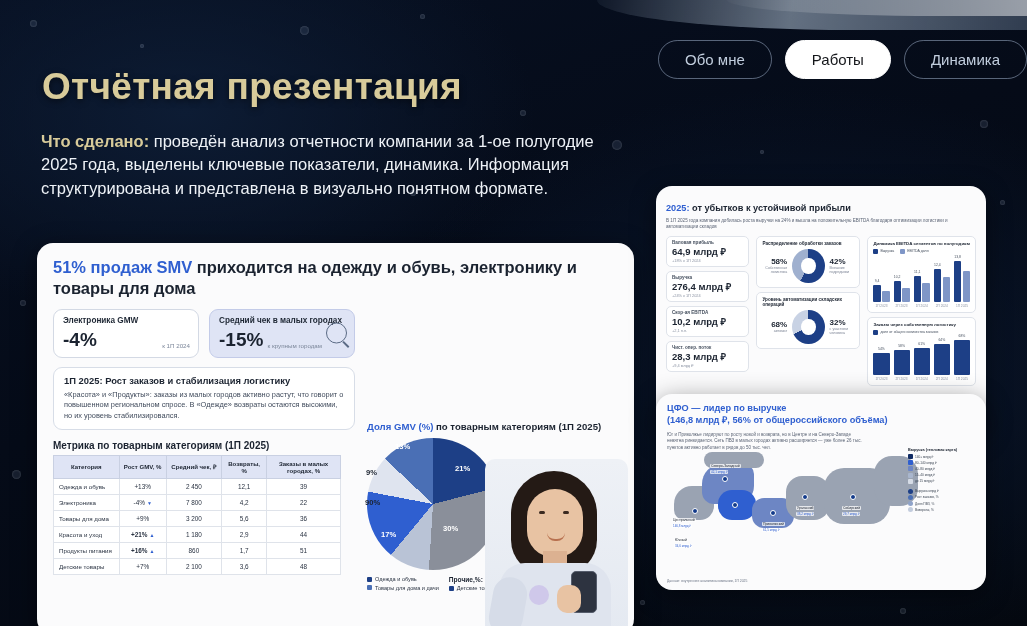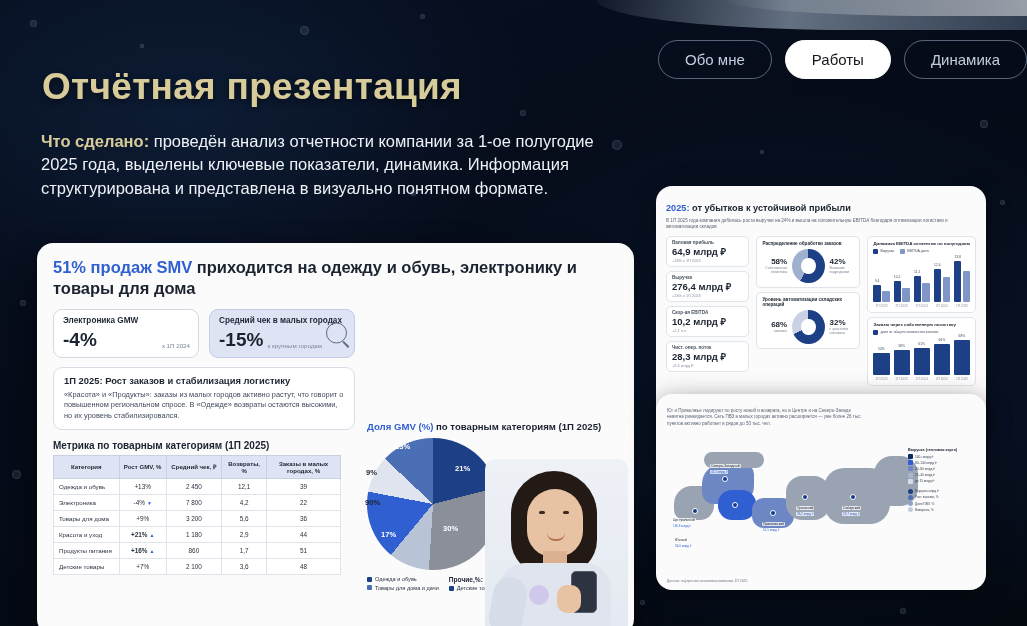--- a/index.html
+++ b/index.html
@@ -521,20 +521,24 @@
             <div>1П 2024</div>
             <div>2П 2024</div>
             <div>1П 2025</div>
           </div>
         </div>
       </div>
     </div>
   </div>
 
   <div class="card" id="card-br">
+    <div class="br-title">
+      <div>ЦФО — лидер по выручке</div>
+      <div>(146,8 млрд ₽, 56% от общероссийского объёма)</div>
+    </div>
     <div class="br-sub">Юг и Приволжье лидируют по росту новой и возврата, но в Центре и на Северо-Западе невятна ринвидается. Сеть ПВЗ в малых городах активно расширяется — уже более 26 тыс. пунктов активно работает в рядов до 50 тыс. чел.</div>
 
     <div class="map-area">
       <div class="map-blob" style="left:8px;top:40px;width:40px;height:34px;border-radius:18px 8px 14px 10px;"></div>
       <div class="map-blob hi2" style="left:36px;top:18px;width:52px;height:40px;border-radius:20px 10px 18px 12px;"></div>
       <div class="map-blob hi" style="left:52px;top:44px;width:38px;height:30px;border-radius:14px;"></div>
       <div class="map-blob hi2" style="left:86px;top:52px;width:42px;height:30px;border-radius:12px;"></div>
       <div class="map-blob" style="left:120px;top:30px;width:44px;height:44px;border-radius:16px;"></div>
       <div class="map-blob" style="left:158px;top:22px;width:66px;height:56px;border-radius:20px;"></div>
       <div class="map-blob" style="left:208px;top:10px;width:44px;height:50px;border-radius:18px;"></div>

